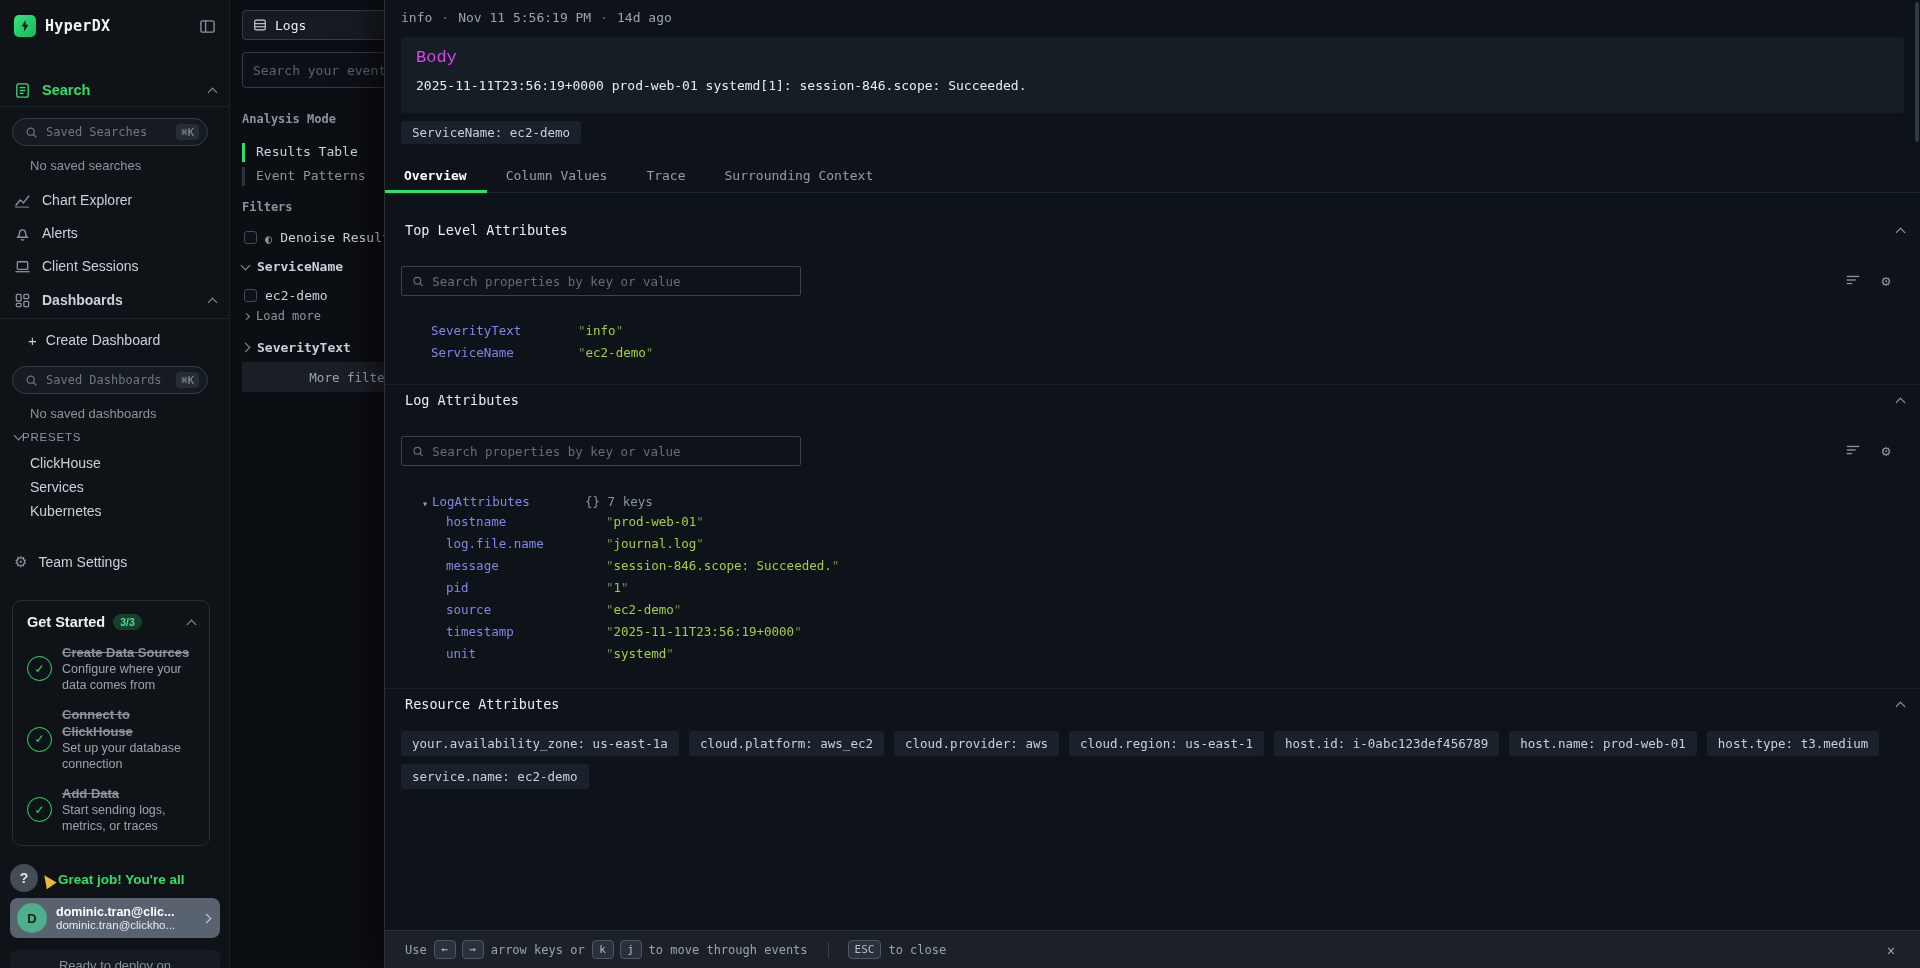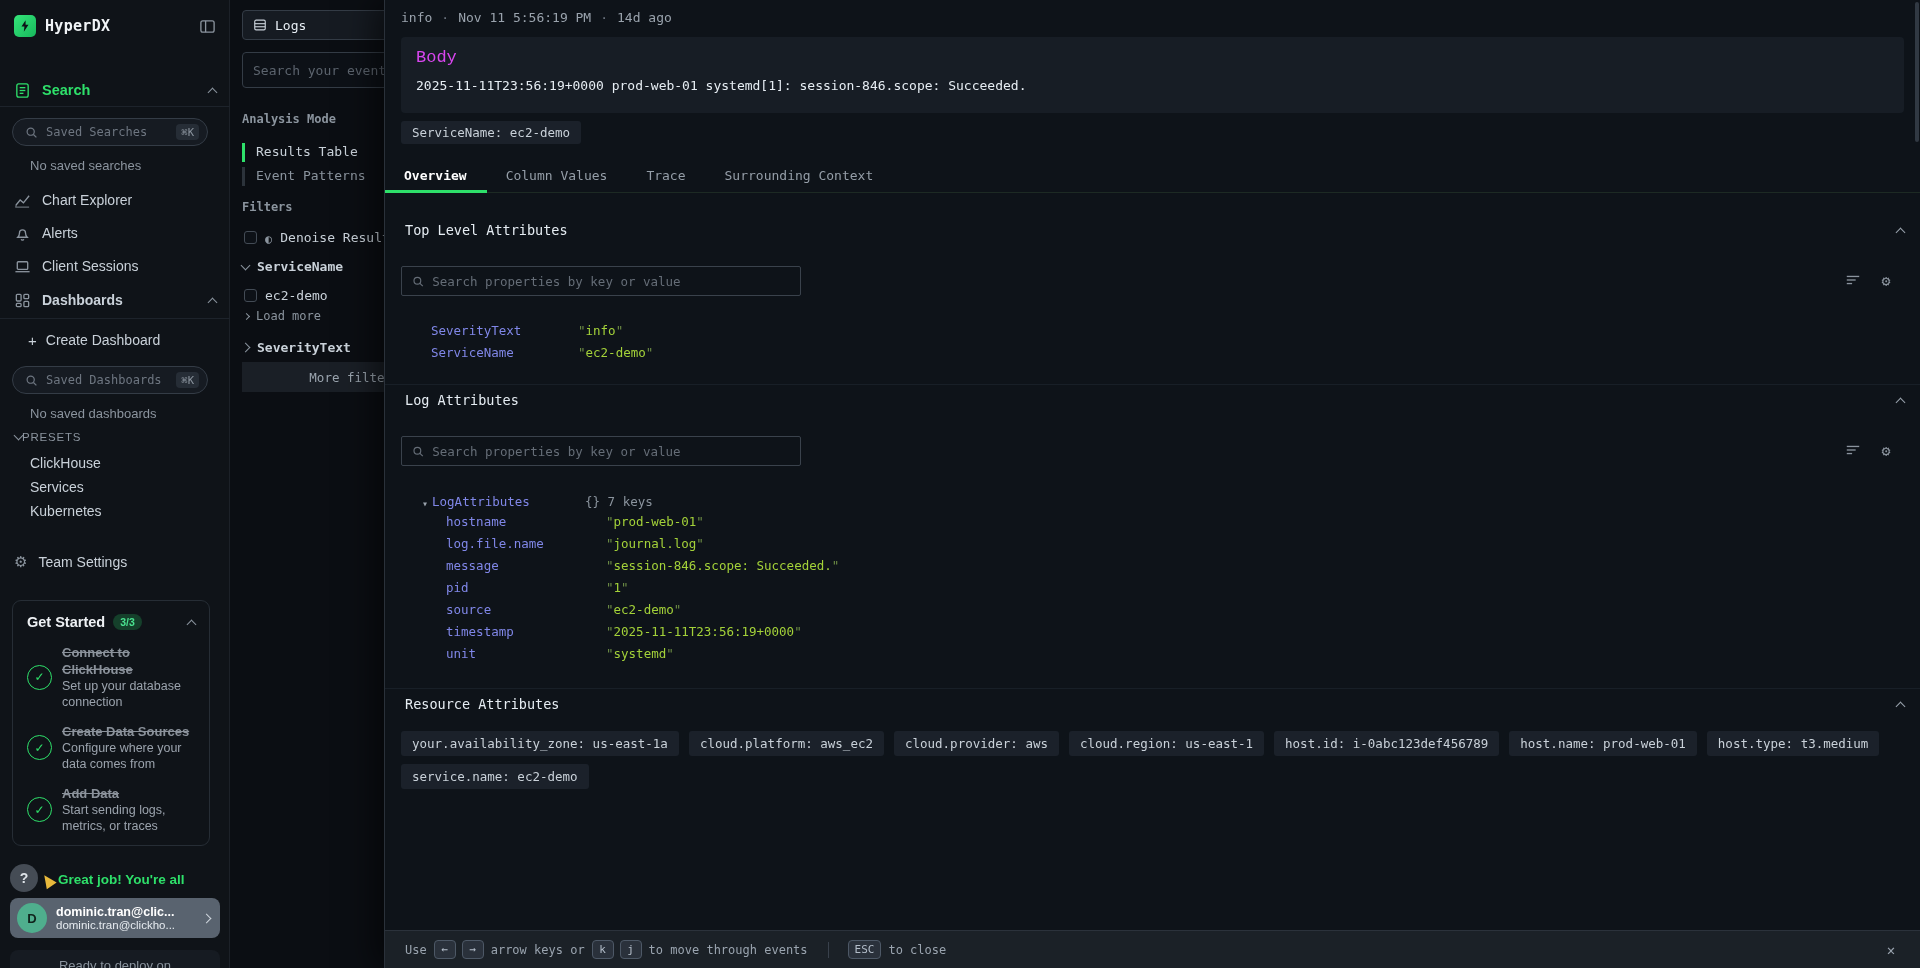--- a/index.html
+++ b/index.html
@@ -237,29 +237,29 @@
 
     <div class="gs-card">
       <div class="gs-head">
         <span class="gs-title">Get Started</span>
         <span class="gs-badge">3/3</span>
         <span class="chev up ml-auto"></span>
       </div>
       <div class="gs-item">
         <span class="gs-check"></span>
         <span>
-          <div class="gs-item-title">Connect to ClickHouse</div>
-          <div class="gs-item-desc">Set up your database connection</div>
+          <div class="gs-item-title">Create Data Sources</div>
+          <div class="gs-item-desc">Configure where your data comes from</div>
         </span>
       </div>
       <div class="gs-item">
         <span class="gs-check"></span>
         <span>
-          <div class="gs-item-title">Create Data Sources</div>
-          <div class="gs-item-desc">Configure where your data comes from</div>
+          <div class="gs-item-title">Connect to ClickHouse</div>
+          <div class="gs-item-desc">Set up your database connection</div>
         </span>
       </div>
       <div class="gs-item">
         <span class="gs-check"></span>
         <span>
           <div class="gs-item-title">Add Data</div>
           <div class="gs-item-desc">Start sending logs, metrics, or traces</div>
         </span>
       </div>
     </div>

